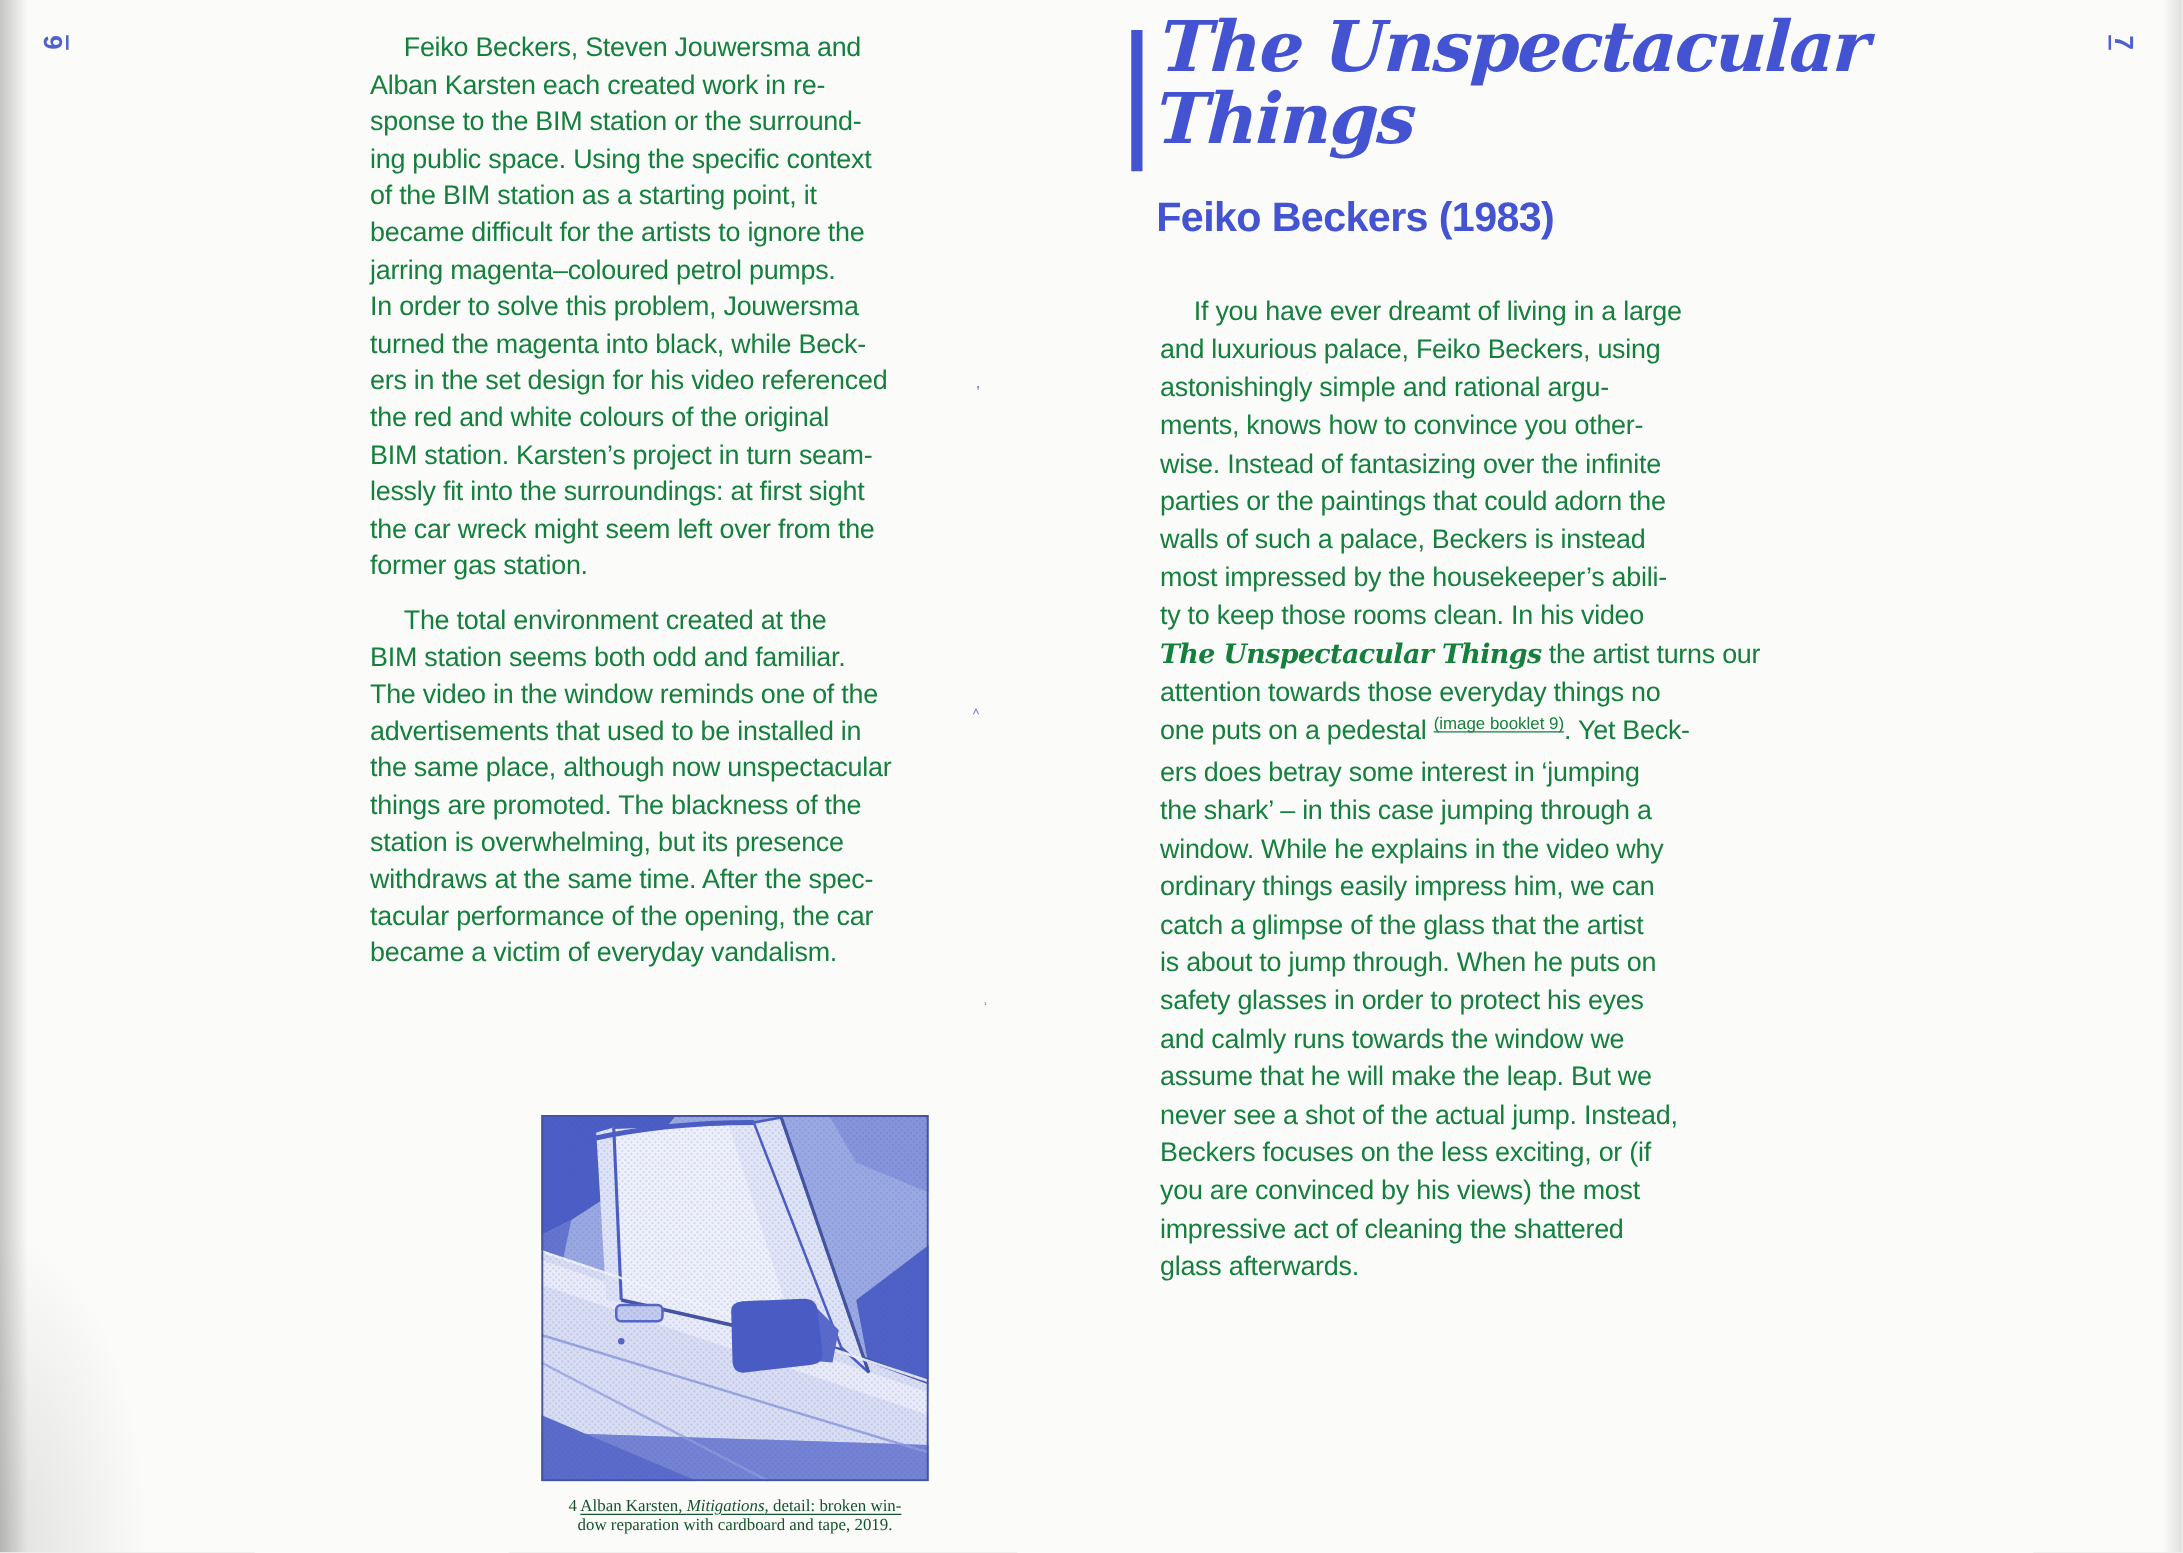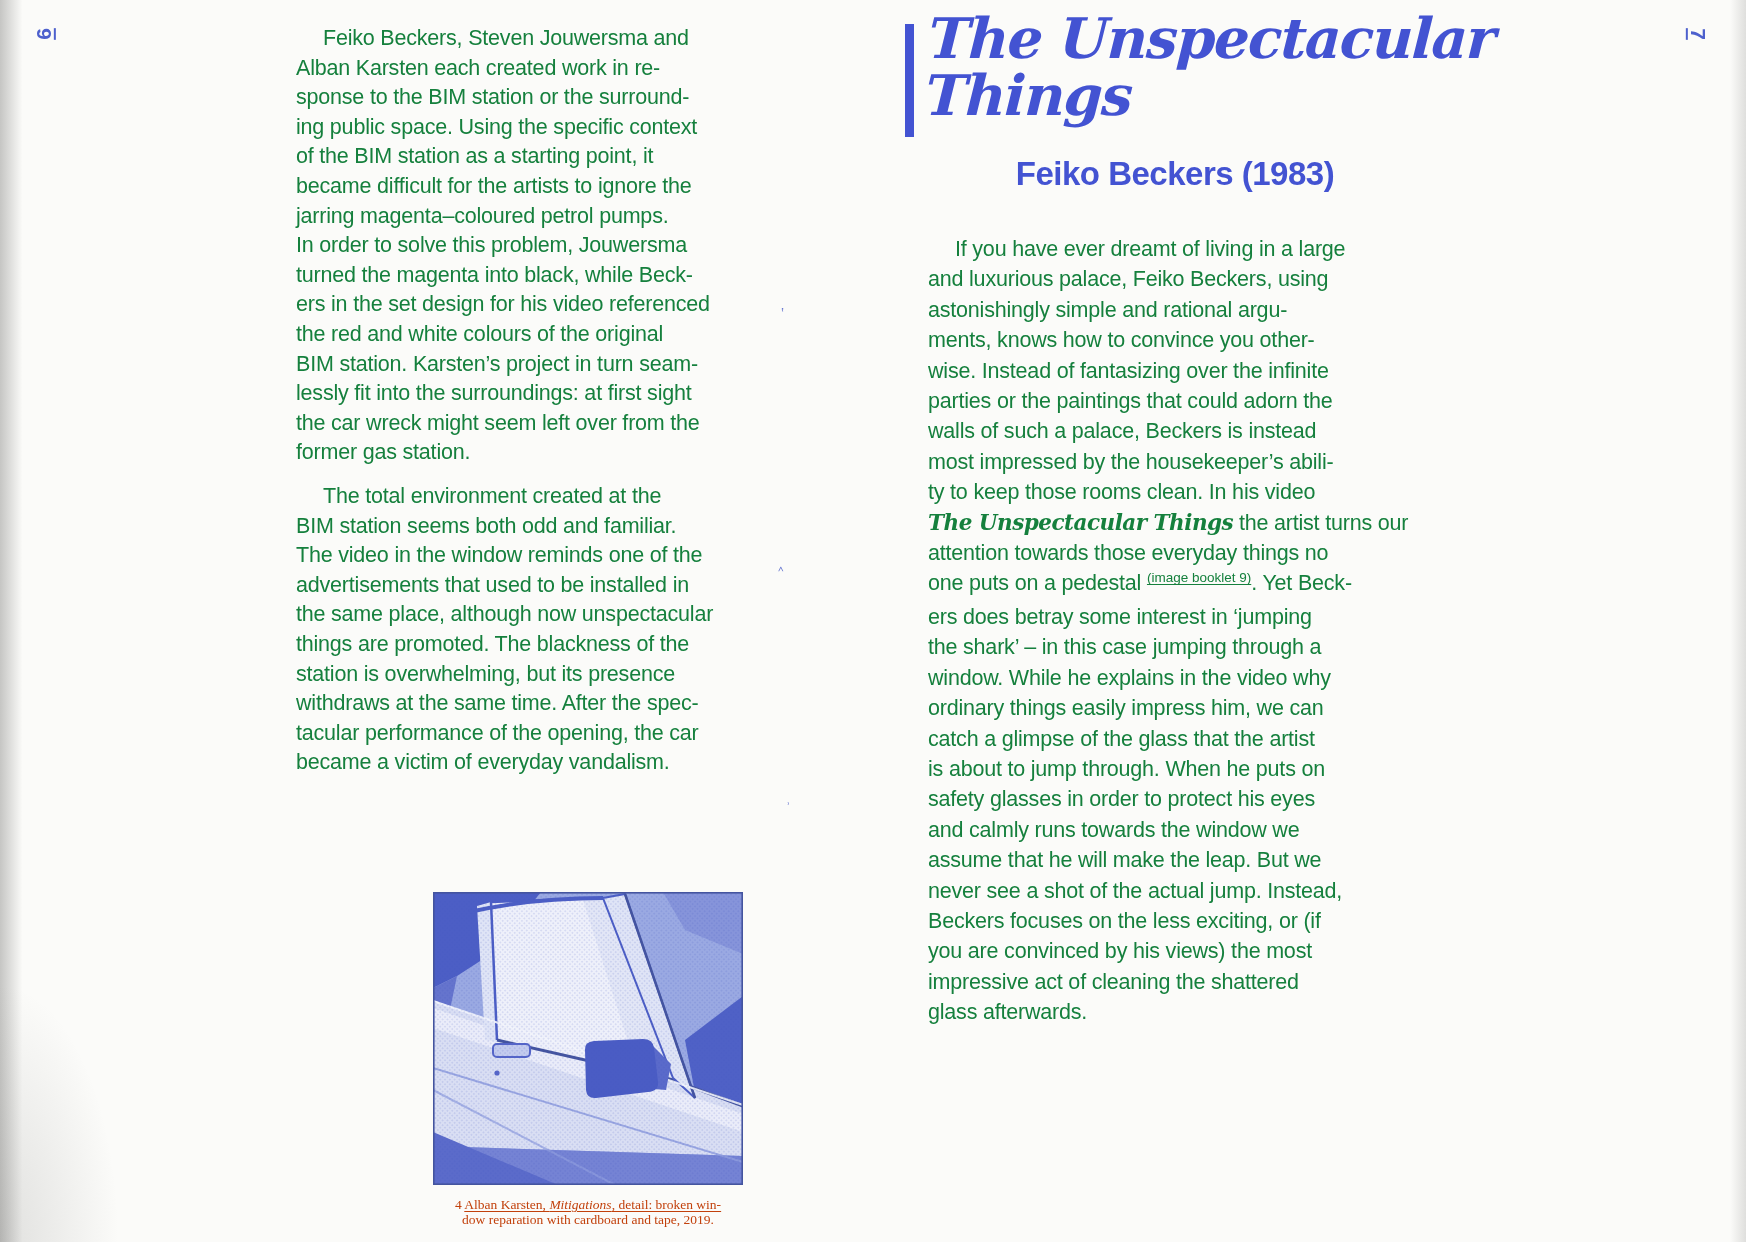--- a/index.html
+++ b/index.html
@@ -45,32 +45,32 @@
   }
 
   .title-bar { position:absolute; left:905px; top:24px; width:9px; height:113px; background:#4353d2; }
   .article-title {
     position:absolute; left:927px; top:10px; color:#4353d2;
     font-family:"DejaVu Serif", serif; font-style:italic; font-weight:bold;
     font-size:56px; line-height:57px; letter-spacing:-1.5px;
     transform:skewX(-3deg); white-space:pre;
   }
   .article-subtitle {
-    position:absolute; left:925px; top:155px; width:500px; text-align:center;
+    position:absolute; left:925px; top:155px; width:500px; text-align:left;
     color:#4353d2; font-size:33px; font-weight:bold; letter-spacing:-0.5px;
   }
 
   .figure {
     position:absolute; left:433px; top:892px; width:310px; height:293px;
   }
   .figure svg { display:block; }
   .caption {
     position:absolute; left:398px; top:1197px; width:380px; text-align:center;
     font-family:"Liberation Serif", serif; font-size:13.5px; line-height:15px;
-    color:#c2410c; white-space:pre-line;
+    color:#14532d; white-space:pre-line;
   }
   .caption .underlined { text-decoration:underline; text-underline-offset:2px; }
   .caption .it { font-style:italic; }
 
   .speck { position:absolute; color:#6b7ad0; font-size:14px; }
 </style>
 </head>
 <body>
 
 <div class="spread">

